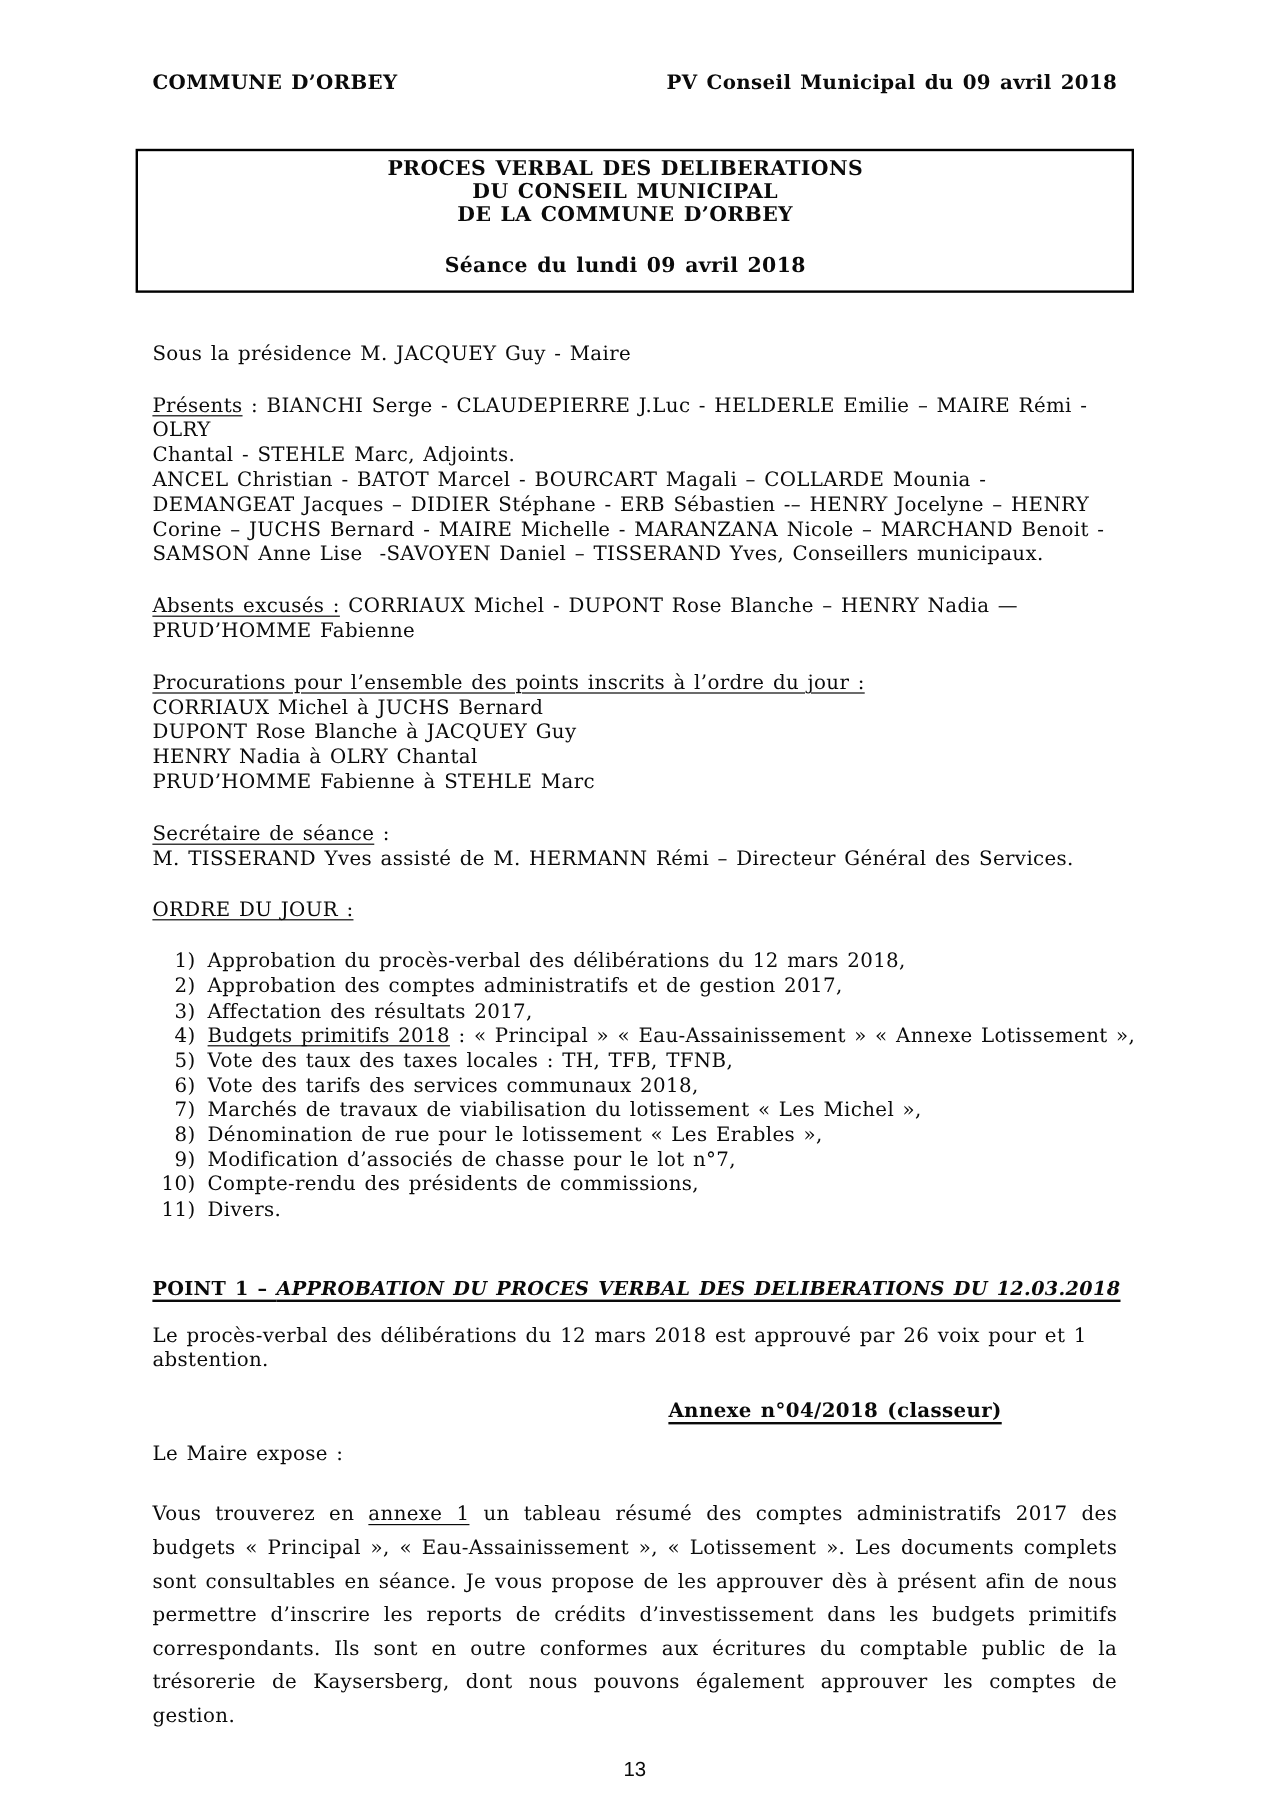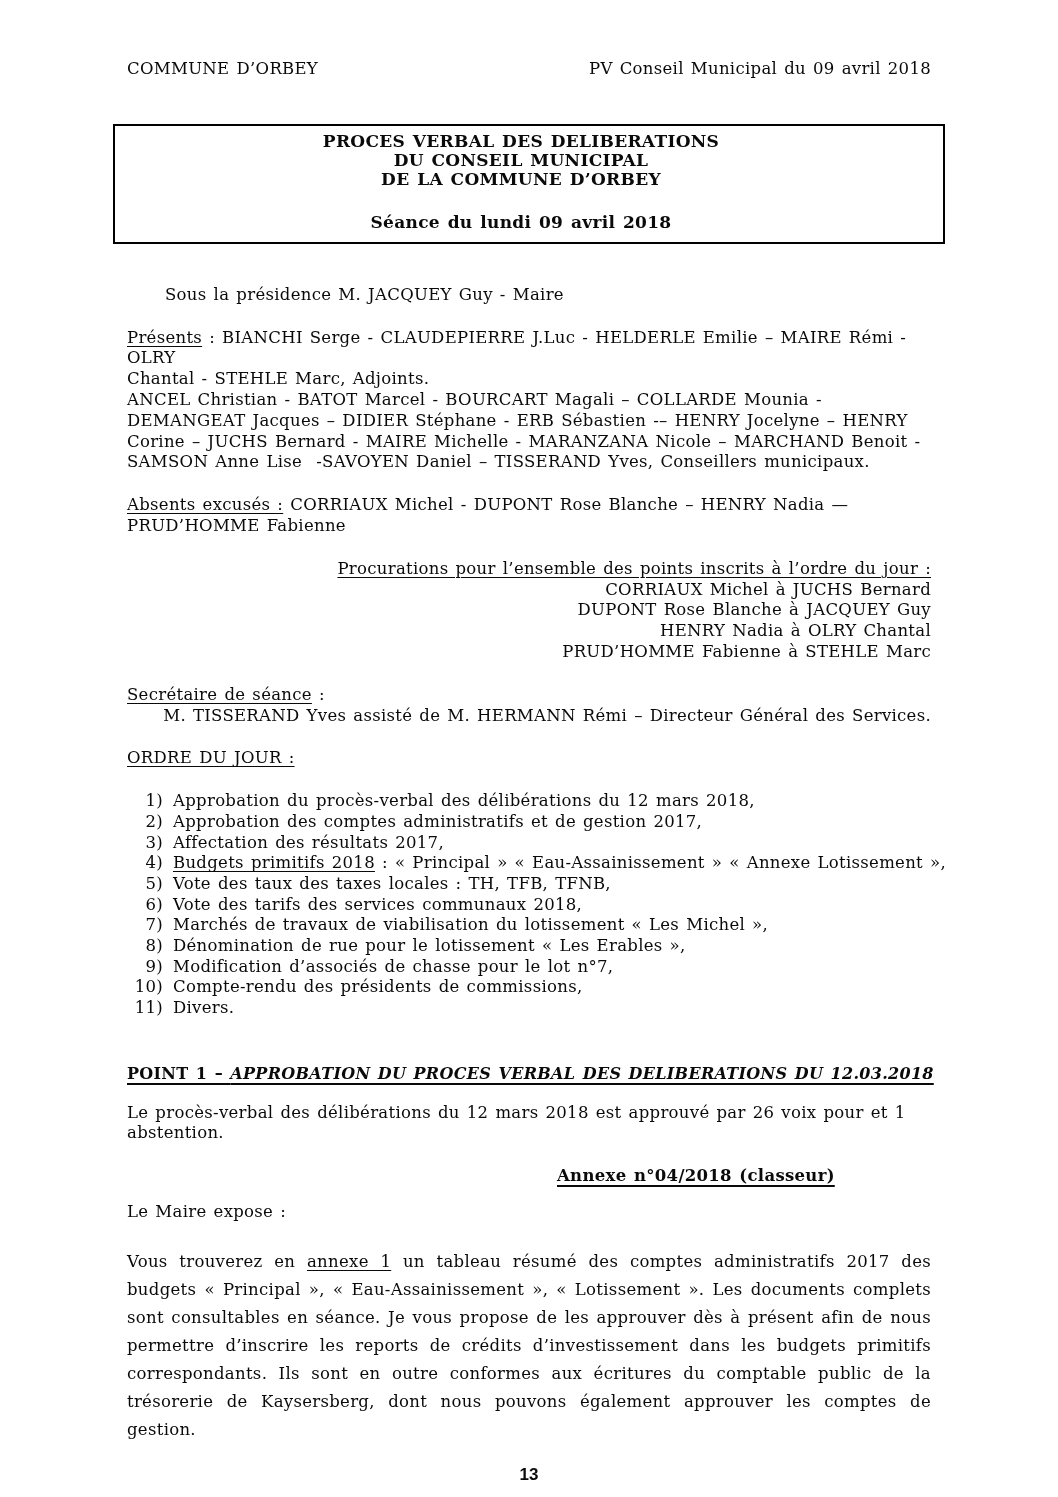--- a/index.html
+++ b/index.html
@@ -11,36 +11,36 @@
     color:#0a0a0a;
     font-family:"DejaVu Serif","Liberation Serif",serif;
     font-size:16.5px;
     line-height:20.8px;
     letter-spacing:0.3px;
     word-spacing:1.5px;
     padding:59px 127px 0 127px;
     overflow:hidden;
   }
   p{margin:0;}
-  .hdr{display:flex;justify-content:space-between;font-weight:normal;white-space:nowrap;}
+  .hdr{display:flex;justify-content:space-between;font-weight:bold;white-space:nowrap;}
   .title-box{
     border:2px solid #000;
     margin:44px -14px 0 -14px;
     text-align:center;
     font-weight:bold;
     font-size:17px;
     line-height:19px;
     padding:6px 16px 10px 0;
   }
   .title-box .session{margin-top:24px;}
   .u{text-decoration:underline;text-underline-offset:3px;text-decoration-thickness:1.4px;}
   .ml{white-space:pre-wrap;}
-  .presidence{margin-top:41px;white-space:nowrap;margin-left:38px;}
+  .presidence{margin-top:41px;white-space:nowrap;}
   .block{margin-top:22px;}
-  .d-block{display:block;text-align:right;}
+  .d-block{display:block;}
   .ordre{margin-top:22px;margin-left:-3px;line-height:20.7px;}
   .ordre .row{display:flex;white-space:pre;}
   .ordre .num{flex:0 0 39px;text-align:right;padding-right:10px;box-sizing:content-box;}
   .point{
     margin:45px 0 0 0;
     font-weight:bold;
     font-size:16px;
     white-space:nowrap;
     text-decoration:underline;
     text-underline-offset:4px;
@@ -56,21 +56,21 @@
     text-decoration:underline;
     text-underline-offset:4px;
     text-decoration-thickness:1.6px;
   }
   .maire{margin-top:15px;}
   .just{margin-top:25px;text-align:justify;line-height:28px;}
   .pagenum{
     margin-top:21px;
     text-align:center;
     font-family:"Liberation Sans","DejaVu Sans",sans-serif;
-    font-size:17px;letter-spacing:0;word-spacing:0;font-weight:bold;
+    font-size:17px;letter-spacing:0;word-spacing:0;
   }
 </style>
 </head>
 <body>
 
 <div class="page">
 
   <div class="hdr">
     <span>COMMUNE D’ORBEY</span>
     <span>PV Conseil Municipal du 09 avril 2018</span>

